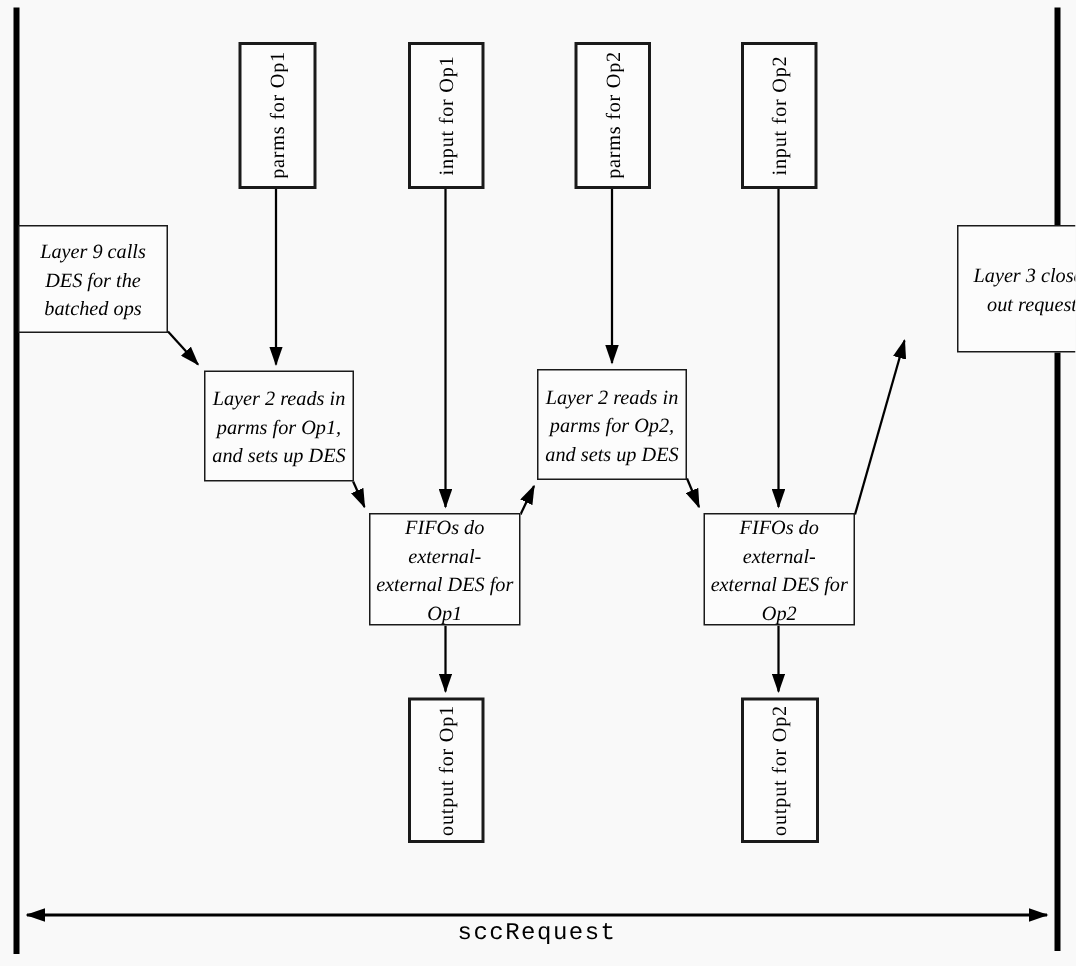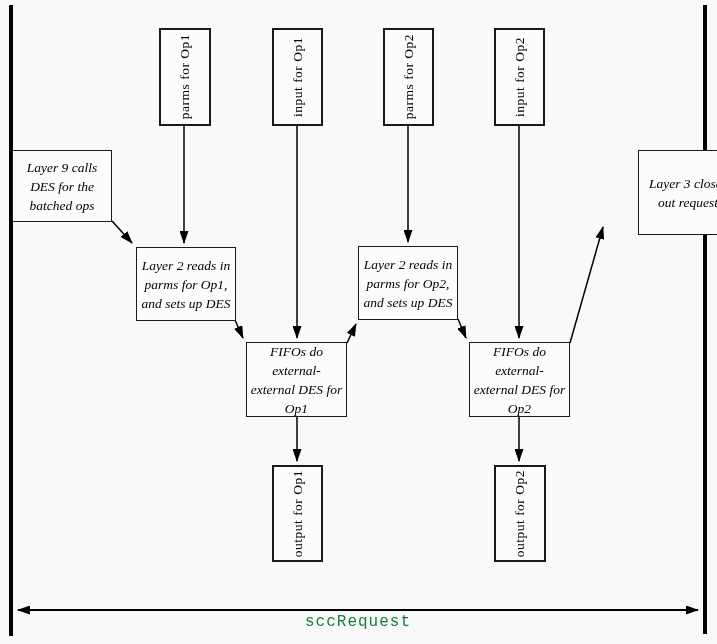--- a/index.html
+++ b/index.html
@@ -65,21 +65,21 @@
   #layer3-closes { left: 638px; top: 150px; width: 100px; height: 85px; }
   
   #scc-label {
     position: absolute;
     left: 258px; top: 613px;
     width: 200px;
     text-align: center;
     font-family: "Liberation Mono", monospace;
     font-size: 16px;
     letter-spacing: 1px;
-    color: #15803d;
+    color: #000000;
     z-index: 2;
   }
 </style>
 </head>
 <body>
 
 <div id="stage">
 
   <svg id="edges-svg" viewBox="0 0 717 644" xmlns="http://www.w3.org/2000/svg">
     <defs>

